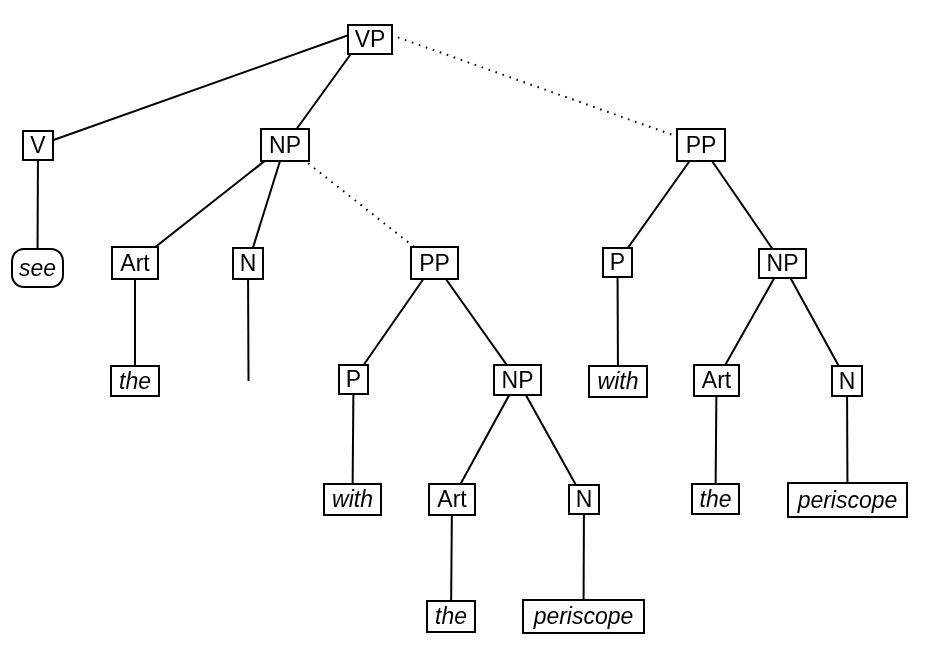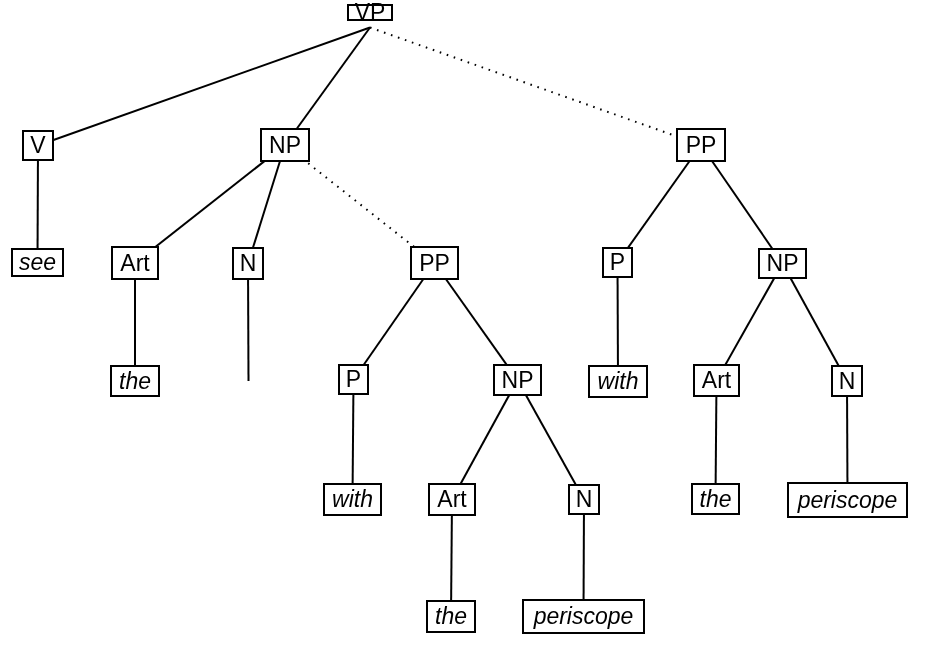--- a/index.html
+++ b/index.html
@@ -68,25 +68,25 @@
       <line x1="452" y1="499.5" x2="451" y2="616.5" class="edge-solid"></line>
       <line x1="584" y1="499.5" x2="583.5" y2="616.5" class="edge-solid"></line>
       <line x1="701" y1="145" x2="617.5" y2="262.5" class="edge-solid"></line>
       <line x1="701" y1="145" x2="782.5" y2="263.5" class="edge-solid"></line>
       <line x1="617.5" y1="262.5" x2="618" y2="381.5" class="edge-solid"></line>
       <line x1="782.5" y1="263.5" x2="716.5" y2="380.5" class="edge-solid"></line>
       <line x1="782.5" y1="263.5" x2="847" y2="381" class="edge-solid"></line>
       <line x1="716.5" y1="380.5" x2="715.5" y2="499" class="edge-solid"></line>
       <line x1="847" y1="381" x2="847.5" y2="500" class="edge-solid"></line>
     </svg>
-<div class="node" style="left: 347px; top: 4px; width: 46px; height: 17px;">VP</div>
+<div class="node" style="left: 347px; top: 24px; width: 46px; height: 31px;">VP</div>
     <div class="node" style="left: 22px; top: 130px; width: 32px; height: 31px;">V</div>
     <div class="node" style="left: 260px; top: 128px; width: 50px; height: 34px;">NP</div>
     <div class="node" style="left: 676px; top: 128px; width: 50px; height: 34px;">PP</div>
-    <div class="node word" style="left: 11px; top: 248px; width: 53px; height: 29px;">see</div>
+    <div class="node word" style="left: 11px; top: 248px; width: 53px; height: 40px; border-radius: 13px;">see</div>
     <div class="node" style="left: 111px; top: 246px; width: 48px; height: 34px;">Art</div>
     <div class="node" style="left: 232px; top: 247px; width: 32px; height: 33px;">N</div>
     <div class="node" style="left: 410px; top: 246px; width: 49px; height: 34px;">PP</div>
     <div class="node" style="left: 602px; top: 247px; width: 31px; height: 31px;">P</div>
     <div class="node" style="left: 758px; top: 248px; width: 49px; height: 31px;">NP</div>
     <div class="node word" style="left: 110px; top: 365px; width: 50px; height: 32px;">the</div>
     <div class="node" style="left: 338px; top: 364px; width: 31px; height: 31px;">P</div>
     <div class="node" style="left: 493px; top: 364px; width: 49px; height: 32px;">NP</div>
     <div class="node word" style="left: 588px; top: 365px; width: 60px; height: 33px;">with</div>
     <div class="node" style="left: 693px; top: 364px; width: 47px; height: 33px;">Art</div>

